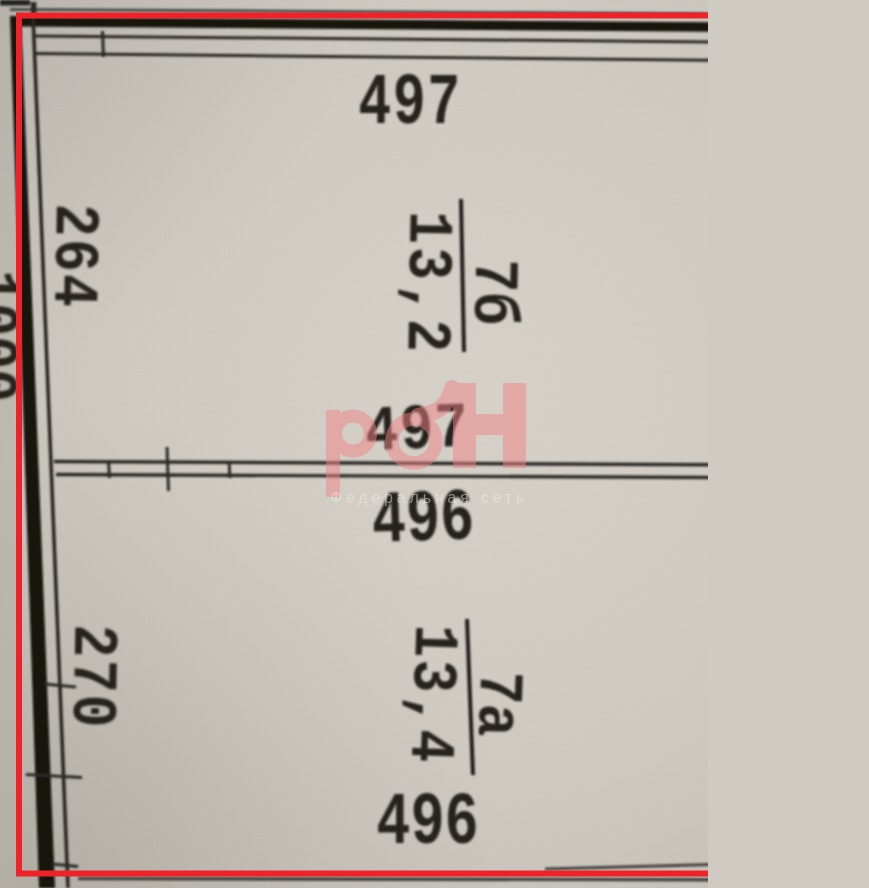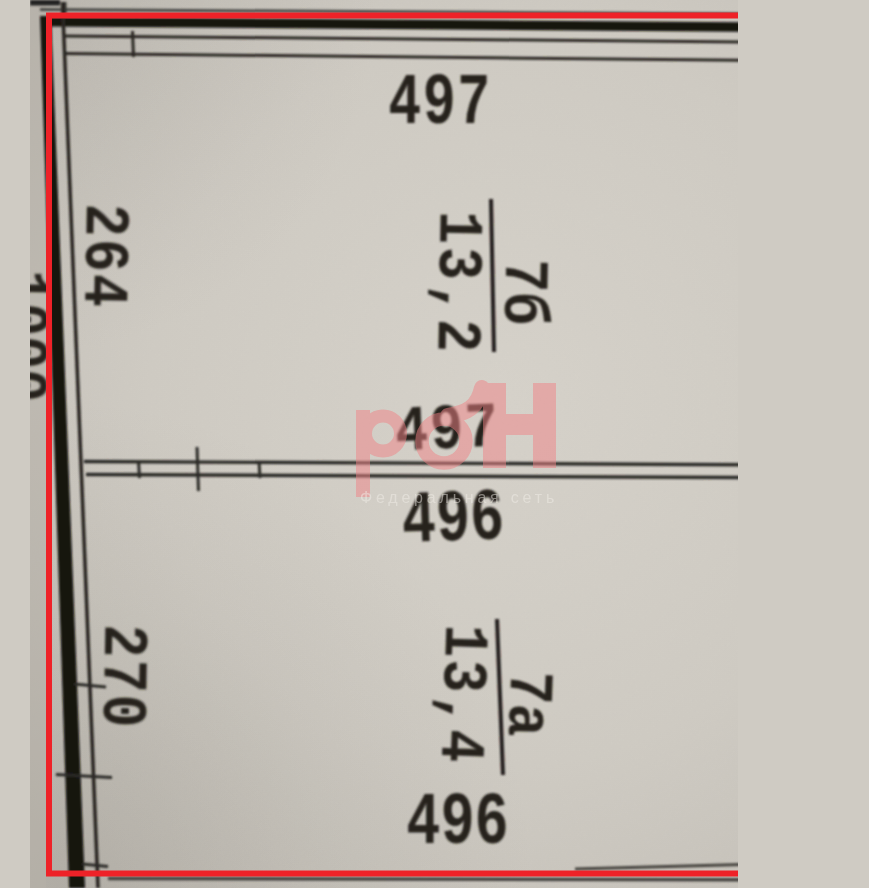--- a/index.html
+++ b/index.html
@@ -1,16 +1,16 @@
 <!DOCTYPE html>
 <html><head>
 <meta charset="utf-8">
 <style>
   html,body{margin:0;padding:0;background:#cfcbc3;}
-  #stage{position:relative;width:708px;height:888px;overflow:hidden;font-family:"Liberation Mono", monospace;margin-left:30px;}
+  #stage{position:relative;width:708px;height:888px;overflow:hidden;font-family:"Liberation Mono", monospace;}
   svg{display:block;}
 </style>
 </head>
 <body>
 <div id="stage">
 <svg width="869" height="888" viewBox="0 0 869 888">
 <defs>
   <filter id="b1" x="-5%" y="-5%" width="110%" height="110%">
           <feGaussianBlur stdDeviation="1.15"></feGaussianBlur>
         </filter>

